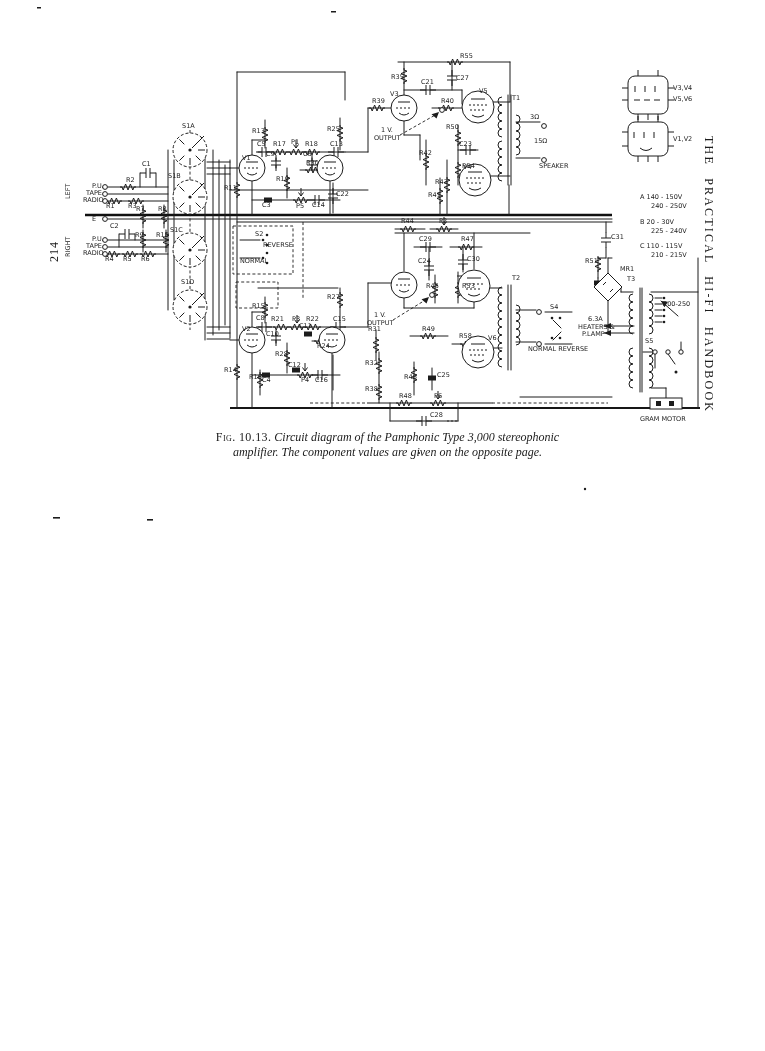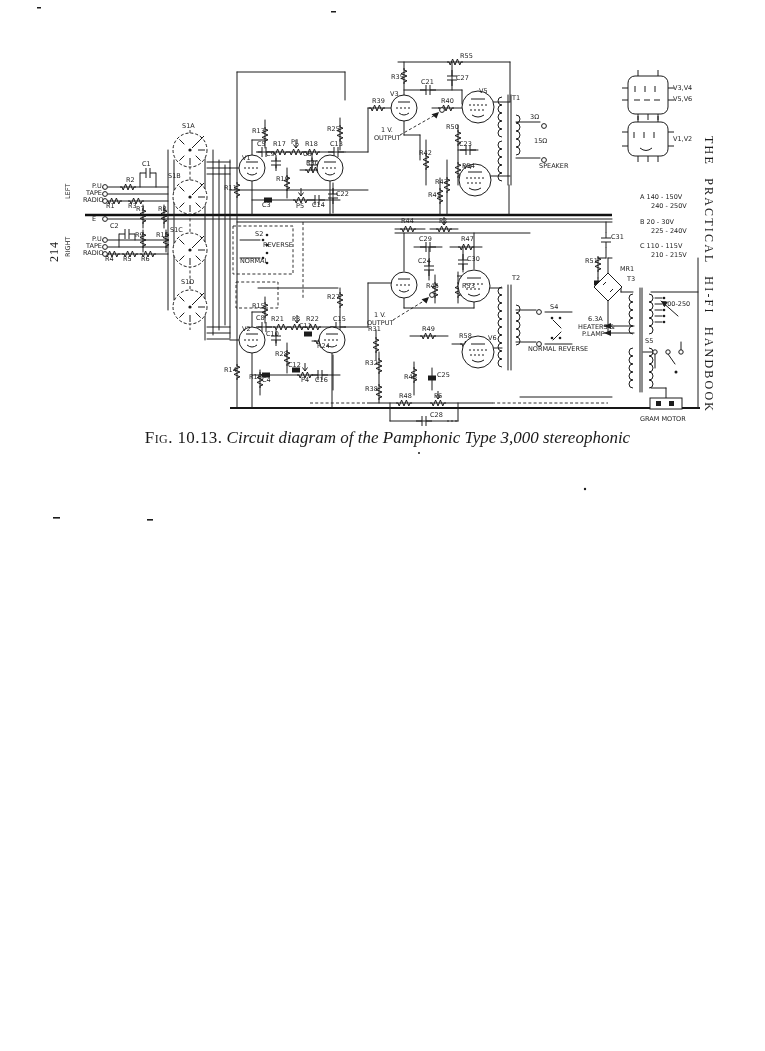--- a/index.html
+++ b/index.html
@@ -8,21 +8,21 @@
   svg{position:absolute;left:0;top:0;}
   .w{stroke:#1c1c1c;stroke-width:1;fill:none;stroke-linecap:round;}
   .wd{stroke:#1c1c1c;stroke-width:.9;fill:none;stroke-dasharray:3 2.2;}
   .bus{stroke:#111;stroke-width:2.6;fill:none;}
   .bus2{stroke:#161616;stroke-width:1.8;fill:none;}
   .sym{stroke:#1c1c1c;stroke-width:1;fill:none;}
   .fillink{fill:#1c1c1c;stroke:none;}
   .white{fill:#ffffff;}
   .lbl{font-family:"DejaVu Sans",sans-serif;font-size:6.5px;fill:#222;}
   .caption{position:absolute;left:135px;top:430px;width:505px;text-align:center;
-           font-size:17px;line-height:15px;color:#1a1a1a;}
+           font-size:12px;line-height:15px;color:#1a1a1a;}
   .caption .it{font-style:italic;}
   .caption .fig{font-style:normal;font-variant:small-caps;letter-spacing:.4px;}
   .side-header{position:absolute;left:701px;top:136px;height:290px;
                writing-mode:vertical-rl;font-size:12px;letter-spacing:2.2px;
                word-spacing:7px;color:#1c1c1c;white-space:nowrap;}
   .page-number{position:absolute;left:44px;top:244px;font-size:12px;
                transform:rotate(-90deg);letter-spacing:1px;}
 </style>
 </head>
 <body>
@@ -444,19 +444,20 @@
         <text x="588" y="321" class="lbl">6.3A</text>
         <text x="578" y="329" class="lbl">HEATERS &amp;</text>
         <text x="582" y="336" class="lbl">P.LAMP</text>
         <text x="640" y="421" class="lbl" font-size="6.2">GRAM MOTOR</text>
       </g>
   </svg>
 
   <div class="caption">
     <div><span class="fig">Fig. 10.13.</span>
       <span class="it">Circuit diagram of the Pamphonic Type 3,000 stereophonic</span></div>
+    <div class="it">amplifier. The component values are given on the opposite page.</div>
   </div>
 
   <div class="side-header">THE PRACTICAL HI-FI HANDBOOK</div>
 
   <div class="page-number">214</div>
 
 </div>
 
 </body></html>

